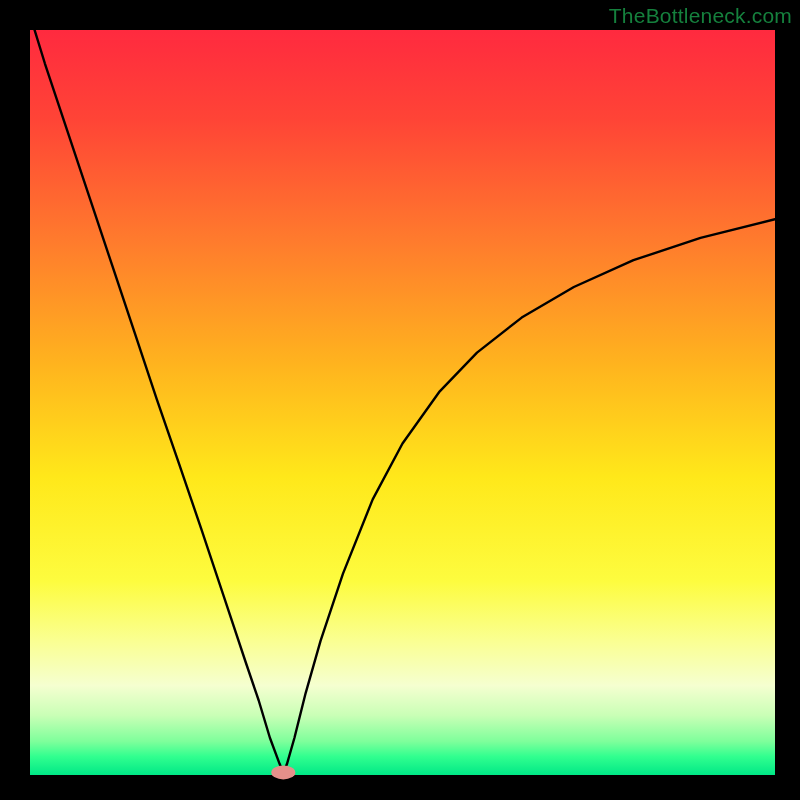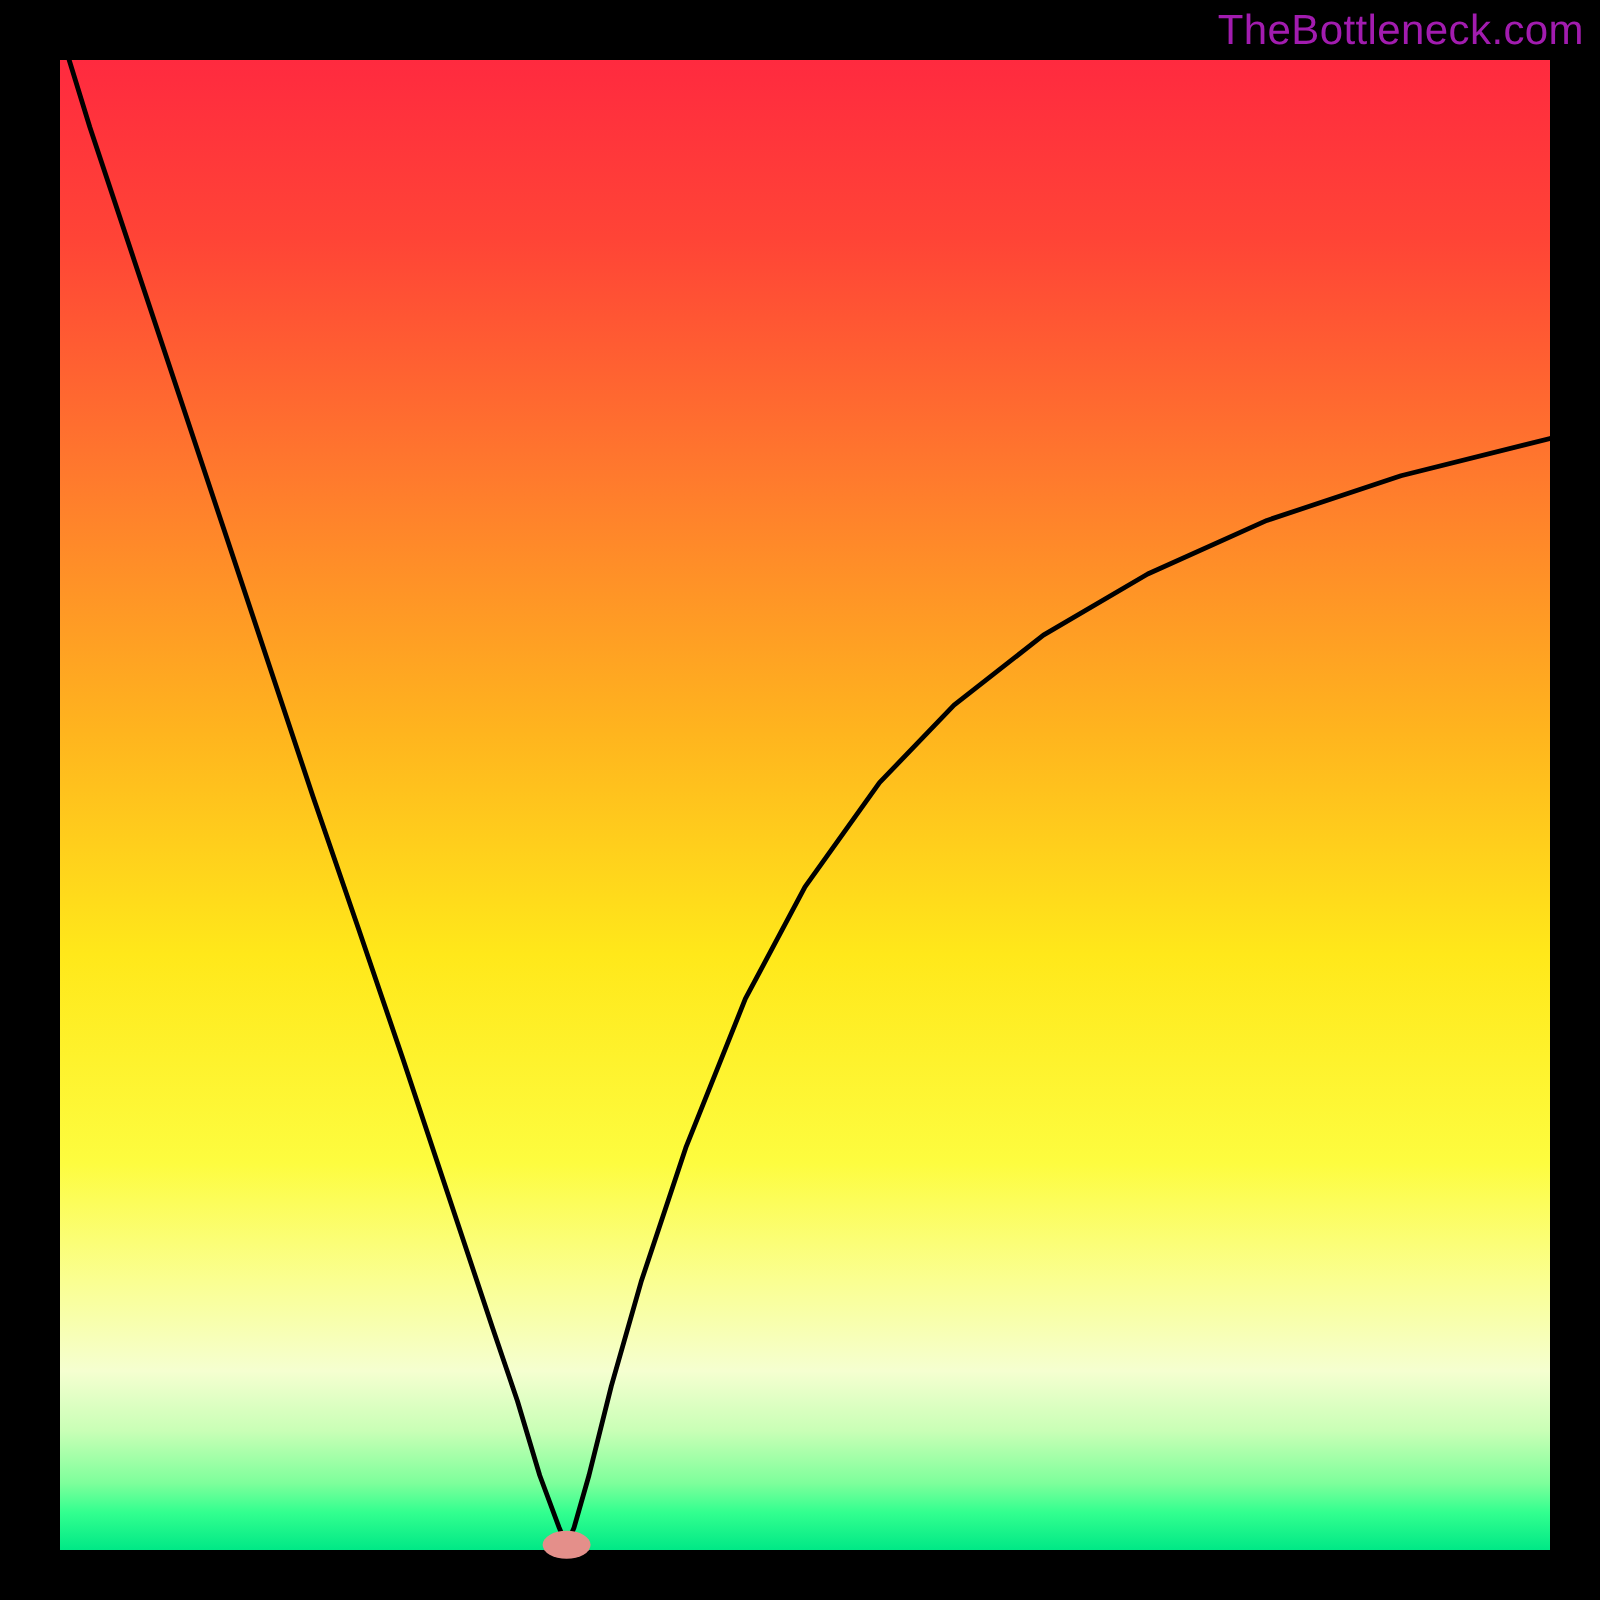--- a/index.html
+++ b/index.html
@@ -13,21 +13,21 @@
   }
   .chart-container {
     position: relative;
     width: 800px;
     height: 800px;
   }
   .watermark {
     position: absolute;
     top: 4px;
     right: 8px;
-    color: #a21caf;
+    color: #15803d;
     font-size: 21px;
     font-weight: 500;
     letter-spacing: 0.2px;
     z-index: 10;
   }
   svg.plot {
     position: absolute;
     top: 0;
     left: 0;
     width: 800px;

